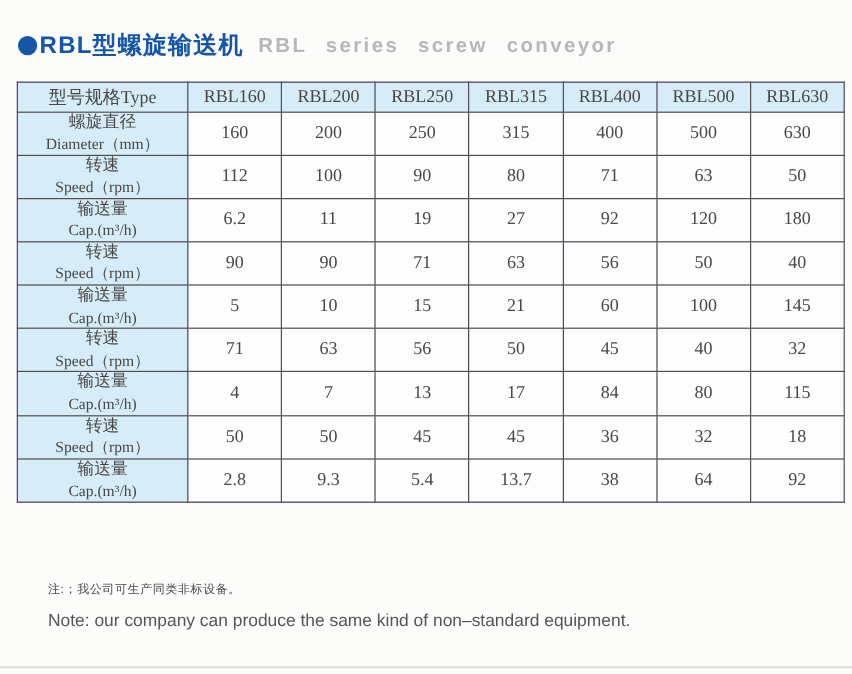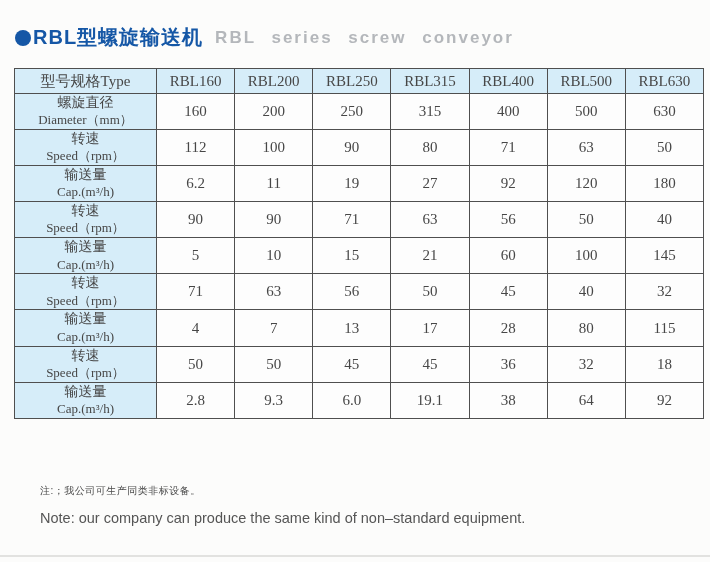--- a/index.html
+++ b/index.html
@@ -197,21 +197,21 @@
         </tr>
         <tr>
           <th class="col-label">
             <div class="cn">输送量</div>
             <div class="en">Cap.(m³/h)</div>
           </th>
           <td>4</td>
           <td>7</td>
           <td>13</td>
           <td>17</td>
-          <td>28</td>
+          <td>84</td>
           <td>80</td>
           <td>115</td>
         </tr>
         <tr>
           <th class="col-label">
             <div class="cn">转速</div>
             <div class="en">Speed（rpm）</div>
           </th>
           <td>50</td>
           <td>50</td>
@@ -221,22 +221,22 @@
           <td>32</td>
           <td>18</td>
         </tr>
         <tr>
           <th class="col-label">
             <div class="cn">输送量</div>
             <div class="en">Cap.(m³/h)</div>
           </th>
           <td>2.8</td>
           <td>9.3</td>
-          <td>6.0</td>
-          <td>19.1</td>
+          <td>5.4</td>
+          <td>13.7</td>
           <td>38</td>
           <td>64</td>
           <td>92</td>
         </tr>
       </tbody>
   </table>
 
   <div class="note-cn">注:；我公司可生产同类非标设备。</div>
   <div class="note-en">Note: our company can produce the same kind of non–standard equipment.</div>
 

